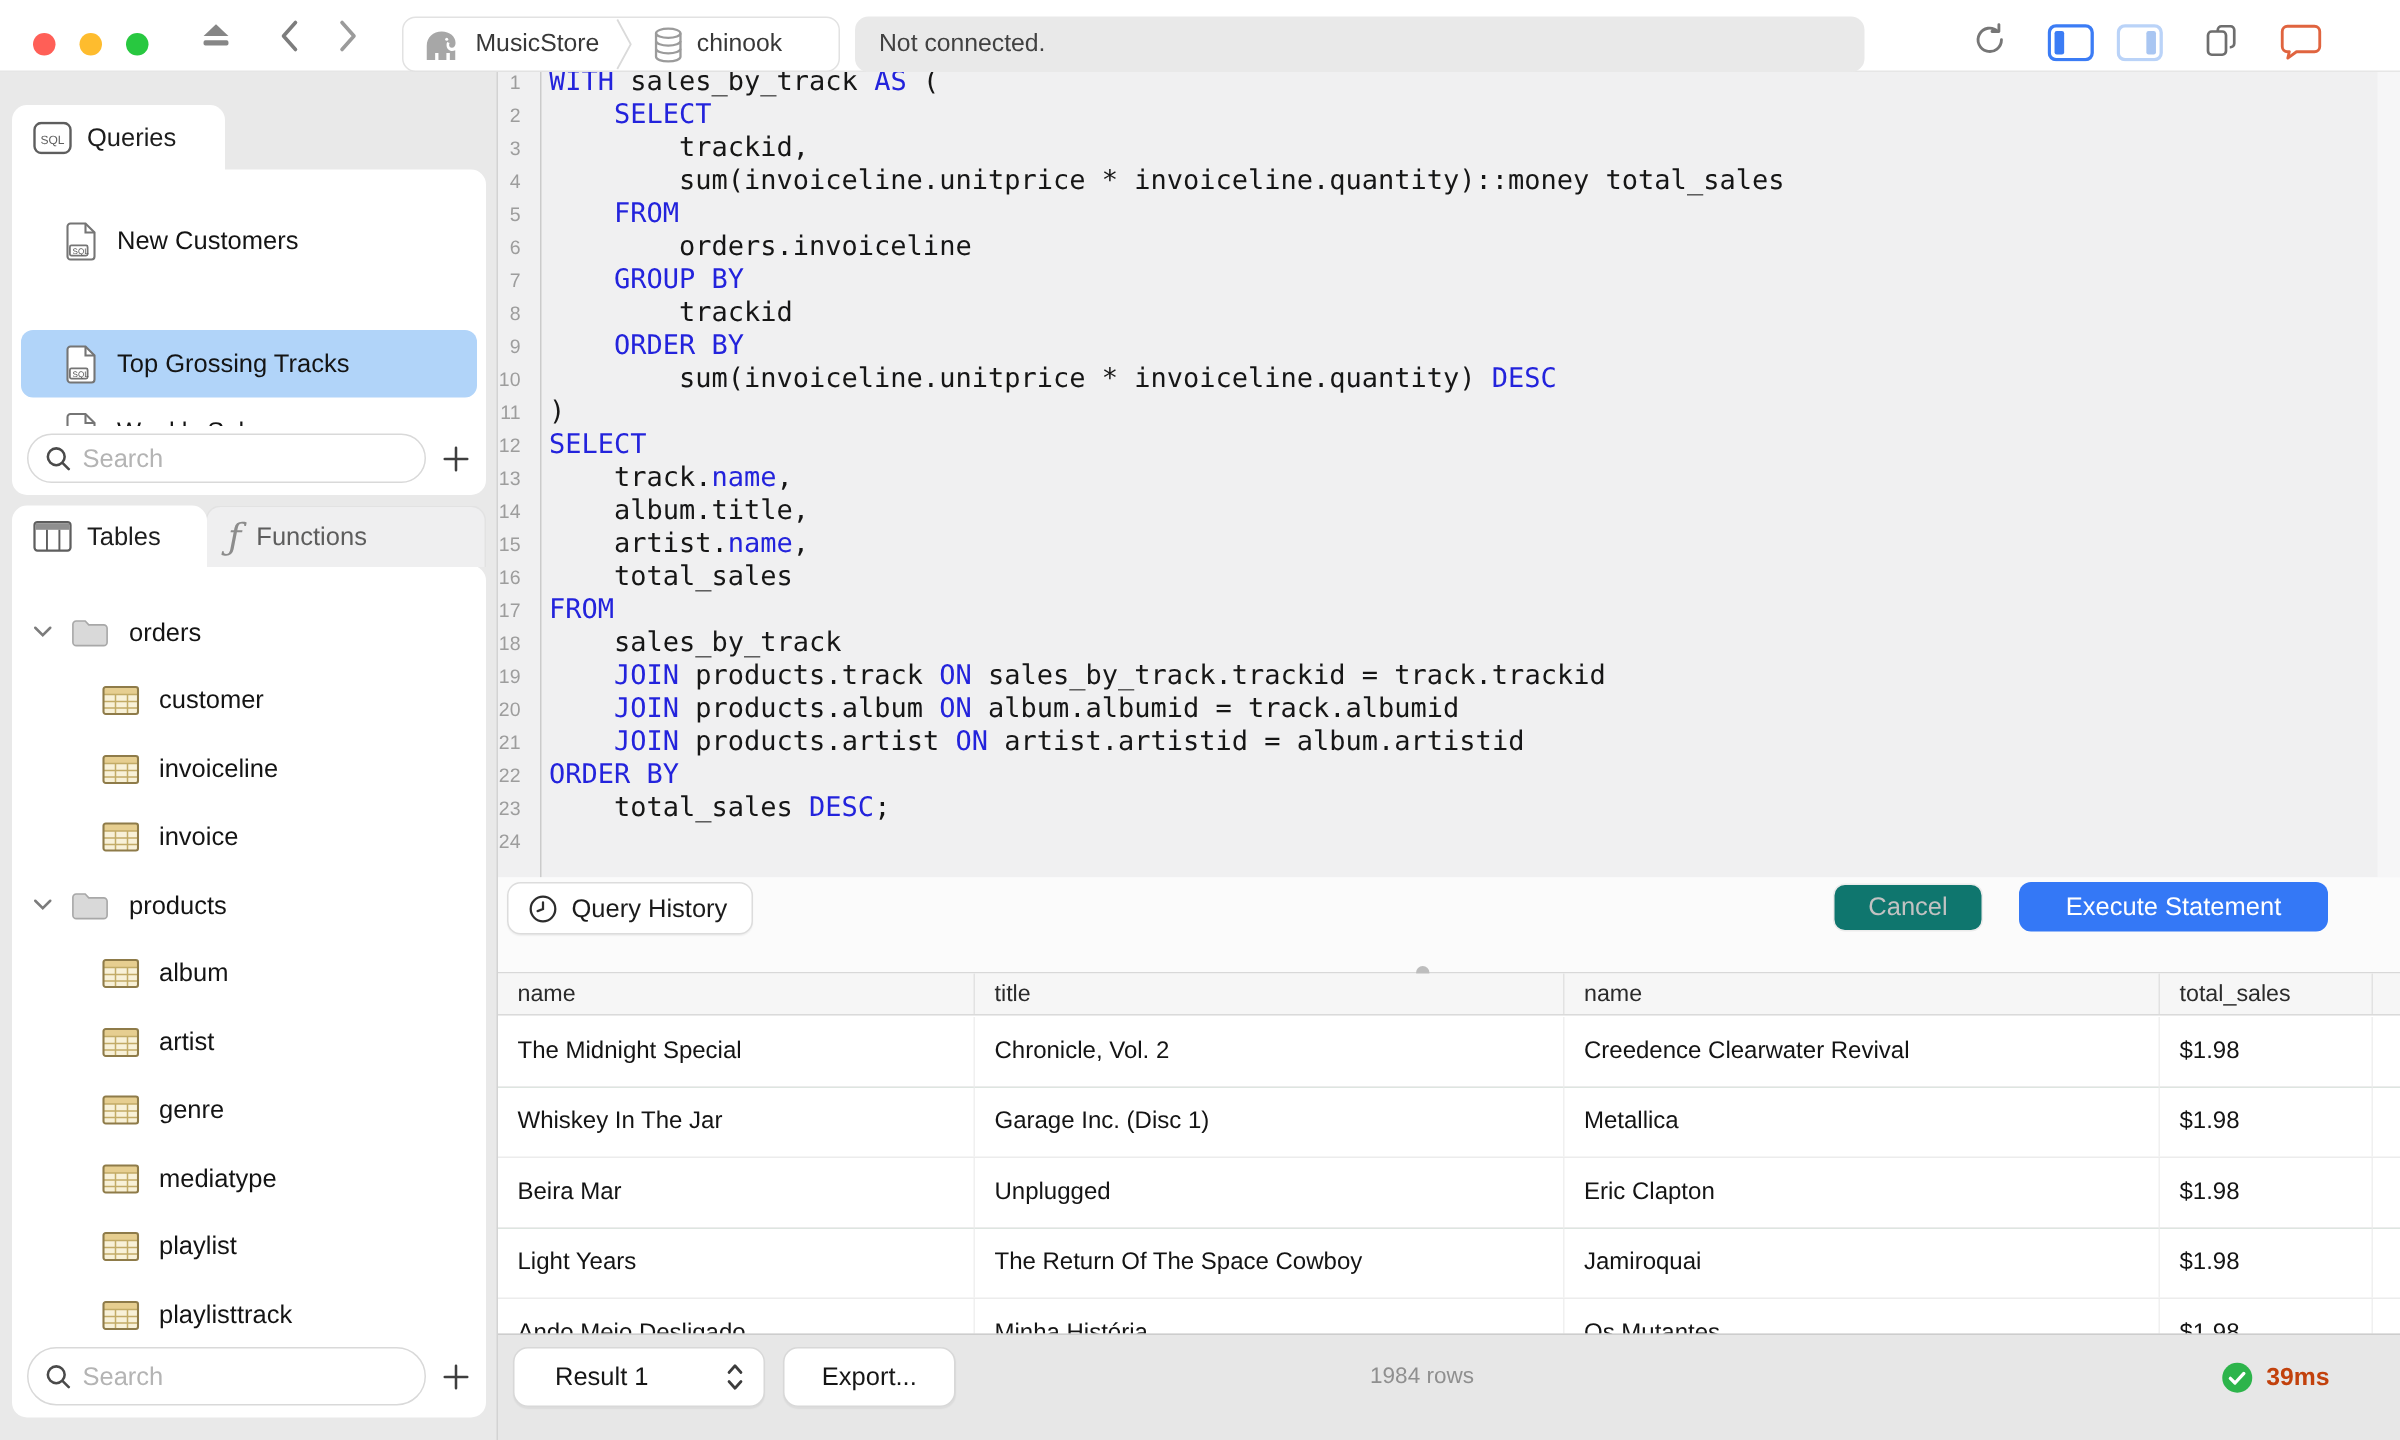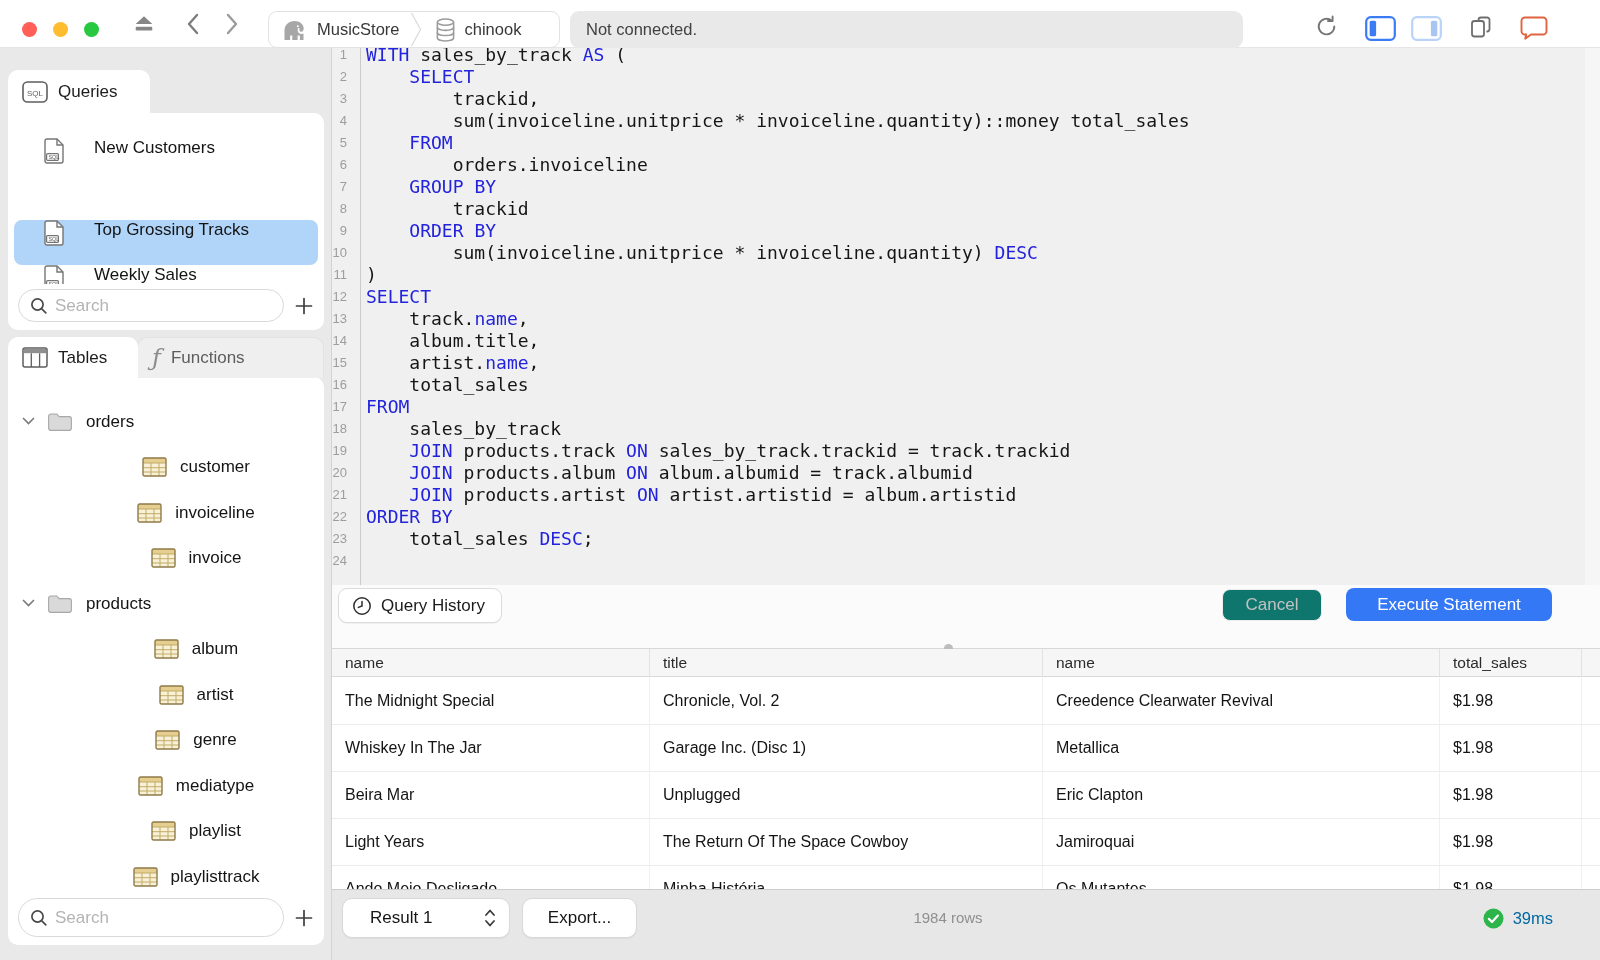--- a/index.html
+++ b/index.html
@@ -31,37 +31,37 @@
   #sidebar { position:absolute; left:0; top:48px; width:332px; height:912px; background:#e9e9e9; border-right:1px solid #d3d3d3; }
   .tab { position:absolute; display:flex; align-items:center; gap:10px; border-radius:10px 10px 0 0; font-size:17px; color:#1d1d1d; padding-left:14px; }
   #tab-queries { left:8px; top:22px; width:142px; height:44px; background:#fff; }
   #tab-tables { left:8px; top:289px; width:130px; height:41px; background:#fff; z-index:2; }
   #tab-functions { left:137px; top:289px; width:187px; height:41px; background:#efeff0; border:1px solid #e2e2e2; border-bottom:none; color:#5d5d5d; z-index:1; }
   .fn-glyph { font-family:"DejaVu Serif",serif; font-style:italic; font-size:24px; color:#8c8c8c; line-height:1; }
   .panel { position:absolute; background:#fff; }
   #panel-queries { left:8px; top:65px; width:316px; height:217px; border-radius:0 10px 10px 10px; }
   #panel-tables { left:8px; top:329px; width:316px; height:568px; border-radius:0 10px 10px 10px; overflow:hidden; }
   .q-list { padding:25px 6px 0 6px; }
-  .q-item { height:45px; display:flex; gap:29px; padding-left:30px; border-radius:8px; }
+  .q-item { height:45px; display:flex; align-items:center; gap:13px; padding-left:30px; border-radius:8px; }
   .q-item.sel { background:#b1d4f9;margin-top:37px; }
   .q-label { font-size:17px; color:#141414; }
   .search-row { position:absolute; left:10px; right:8px; bottom:8px; display:flex; align-items:center; gap:8px; background:#fff; padding-top:5px; }
   .search-field { position:relative; flex:1; }
   .search-field input { width:100%; height:33px; border:1px solid #d9d9d9; border-radius:17px; background:#fff; padding:0 10px 0 36px; font-size:17px; color:#222; outline:none; font-family:inherit; }
   .search-field input::placeholder { color:#b4b4b4; }
   .search-field .mag { position:absolute; left:12px; top:50%; transform:translateY(-50%); display:flex; }
   #panel-tables .search-field input { height:39px; border-radius:20px; }
   .plus-btn { display:flex; align-items:center; justify-content:center; width:24px; height:24px; }
   .tree { padding-top:22px; }
   .t-row { height:45.5px; display:flex; align-items:center; }
   .t-row .t-label { font-size:17px; color:#141414; }
   .t-folder { padding-left:14px; gap:0; }
   .t-folder .chev { width:13px; display:flex; margin-right:12px; }
   .t-folder .fold-ic { margin-right:13px; display:flex; }
-  .t-table { padding-left:60px;justify-content:center; }
+  .t-table { padding-left:60px; }
   .t-table .tbl-ic { margin-right:13px; display:flex; }
   
   #main { position:absolute; left:332px; top:48px; width:1268px; height:912px; background:#fff; }
   #editor { position:absolute; left:0; top:0; width:1268px; height:537px; background:#f0f0f1; overflow:hidden; }
   #editor .gutter-sep { position:absolute; left:28px; top:0; bottom:0; width:1px; background:#cbcbcb; }
   #editor .scroll-strip { position:absolute; right:0; top:0; width:15px; height:100%; background:#f6f6f7; }
   .lines { margin-top:-4px; position:relative; }
   .code-line { display:flex; height:22px; }
   .ln { flex:none; width:22px; padding-right:7px; text-align:right; font-size:13px; color:#9d9d9d; line-height:22px; }
   .code { padding-left:12px; white-space:pre; font-family:"DejaVu Sans Mono",monospace; font-size:18px; line-height:22px; color:#161616; }
@@ -80,21 +80,21 @@
   #results-body { position:absolute; left:0; top:630px; width:1268px; height:212px; overflow:hidden; background:#14532d; }
   .r-row { display:flex; height:47px; border-bottom:1px solid #ececec; background:#fff; }
   
   #statusbar { position:absolute; left:0; top:841px; width:1268px; height:71px; background:#e7e7e7; border-top:1px solid #cdcdcd; }
   .sb-btn { position:absolute; top:8px; height:40px; background:#fff; border:1px solid #d8d8d8; border-radius:10px; box-shadow:0 1px 1px rgba(0,0,0,.05); display:flex; align-items:center; }
   #result-selector { left:10px; width:168px; padding-left:27px; justify-content:space-between; }
   #result-selector .sb-label { font-size:17px; color:#161616; }
   #result-selector .updown { margin-right:13px; display:flex; }
   #export-btn { left:190px; width:115px; justify-content:center; font-size:17px; color:#161616; }
   #row-count { position:absolute; left:0; right:36px; top:8px; height:40px; text-align:center; line-height:40px; font-size:15px; color:#8f8f8f; }
-  #duration { position:absolute; right:47px; top:8px; height:40px; display:flex; align-items:center; gap:9px; font-size:16.5px; color:#0369a1; }
+  #duration { position:absolute; right:47px; top:8px; height:40px; display:flex; align-items:center; gap:9px; font-size:16.5px; color:#c2410c;font-weight:bold; }
 </style>
 </head>
 <body>
 
 <div id="app">
 
   <div id="titlebar">
     <div class="traffic">
       <div class="light red"></div>
       <div class="light yellow"></div>

